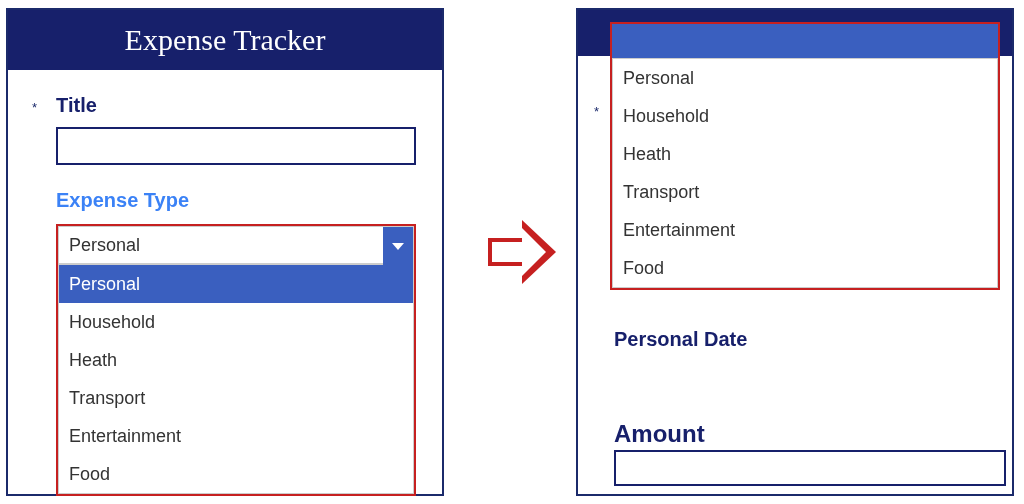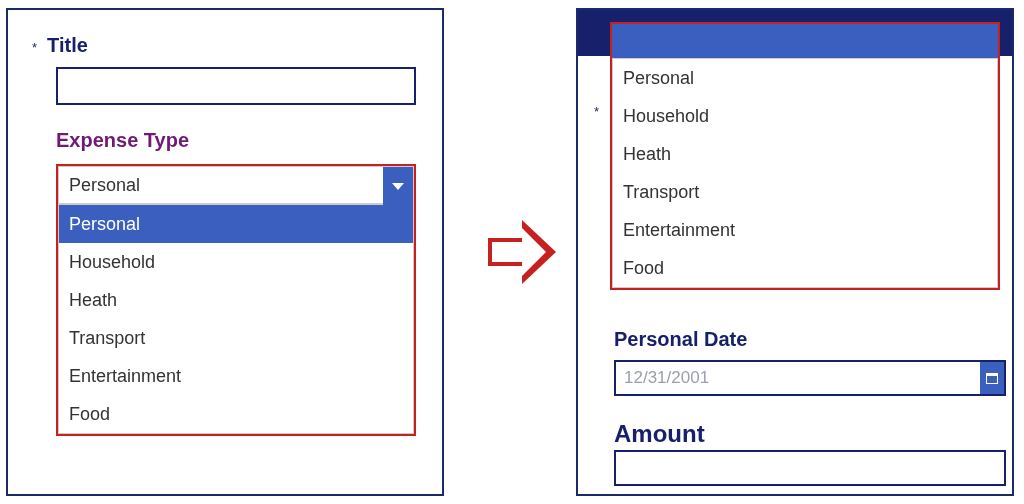--- a/index.html
+++ b/index.html
@@ -4,23 +4,23 @@
 <style>
   *{box-sizing:border-box;margin:0;padding:0;font-family:"Segoe UI",Arial,sans-serif}
   body{background:#fff;width:1024px;height:504px;position:relative;overflow:hidden}
   .panel{position:absolute;border:2px solid #1b2a6b;background:#fff}
   .panel-left{left:6px;top:8px;width:438px;height:488px}
   .panel-right{left:576px;top:8px;width:438px;height:488px}
   .header{background:#17206b;height:60px;color:#fff;font-family:Georgia,"Times New Roman",serif;font-size:30px;text-align:center;line-height:60px}
   .inner{padding:18px 20px 0 24px}
   .field-row{display:flex;align-items:baseline;gap:8px;margin-top:6px}
   .req{color:#1b2a6b;font-size:13px;vertical-align:top}
-  .label{color:#17206b;font-weight:600;font-size:20px;margin-left:2px}
+  .label{color:#17206b;font-weight:600;font-size:20px;margin-left:11px}
   .input-box{border:2px solid #17206b;height:38px;width:360px;margin:10px 0 0 24px;background:#fff}
-  .section-label{color:#701a75;font-weight:700;font-size:20px;margin:24px 0 0 24px}
+  .section-label{color:#3b82f6;font-weight:700;font-size:20px;margin:24px 0 0 24px}
   .combo{position:relative;width:360px;margin:12px 0 0 24px;border:2px solid #c62020}
   .combo-input{height:38px;border:1px solid #ccc;display:flex;align-items:center;padding:0 10px;font-size:18px;color:#333;position:relative;background:#fff}
   .combo-btn{position:absolute;right:0;top:0;width:30px;height:38px;background:#3a5fbf;display:flex;align-items:center;justify-content:center}
   .chev{width:0;height:0;border-left:6px solid transparent;border-right:6px solid transparent;border-top:7px solid #fff}
   .combo-list{border:1px solid #ccc;background:#fff}
   .combo-item{height:38px;display:flex;align-items:center;padding:0 10px;font-size:18px;color:#333}
   .combo-item.sel{background:#3a5fbf;color:#fff}
   .panel-right .header{height:46px}
   .pop{position:absolute;left:32px;top:12px;width:390px;border:2px solid #c62020;z-index:3;background:#fff}
   .pop-head{height:34px;background:#3a5fbf}
@@ -35,20 +35,21 @@
   
   .arrow{position:absolute;left:488px;top:220px;width:70px;height:64px}
   .arrow-stem{position:absolute;left:0;top:18px;width:40px;height:28px;border:4px solid #c62020;border-right:none;background:#fff}
   .arrow-head{position:absolute;left:34px;top:0;width:0;height:0;border-top:32px solid transparent;border-bottom:32px solid transparent;border-left:34px solid #c62020}
   .arrow-head-inner{position:absolute;left:34px;top:8px;width:0;height:0;border-top:24px solid transparent;border-bottom:24px solid transparent;border-left:24px solid #fff}
 </style>
 </head>
 <body>
 
 <div class="panel panel-left">
+  <div class="header">Expense Tracker</div>
   <div class="inner">
     <div class="field-row">
       <span class="req">*</span>
       <span class="label">Title</span>
     </div>
     <div class="input-box"></div>
     <div class="section-label">Expense Type</div>
 
     <div class="combo">
       <div class="combo-input">
@@ -85,22 +86,16 @@
       <div class="combo-item">Personal</div>
       <div class="combo-item">Household</div>
       <div class="combo-item">Heath</div>
       <div class="combo-item">Transport</div>
       <div class="combo-item">Entertainment</div>
       <div class="combo-item">Food</div>
     </div>
   </div>
 
   <div class="date-label">Personal Date</div>
-  <div class="date-box">
-    <span>12/31/2001</span>
-    <div class="date-icon">
-      <div class="cal"></div>
-    </div>
-  </div>
 
   <div class="amt-label">Amount</div>
   <div class="amt-box"></div>
 </div>
 
 </body></html>

